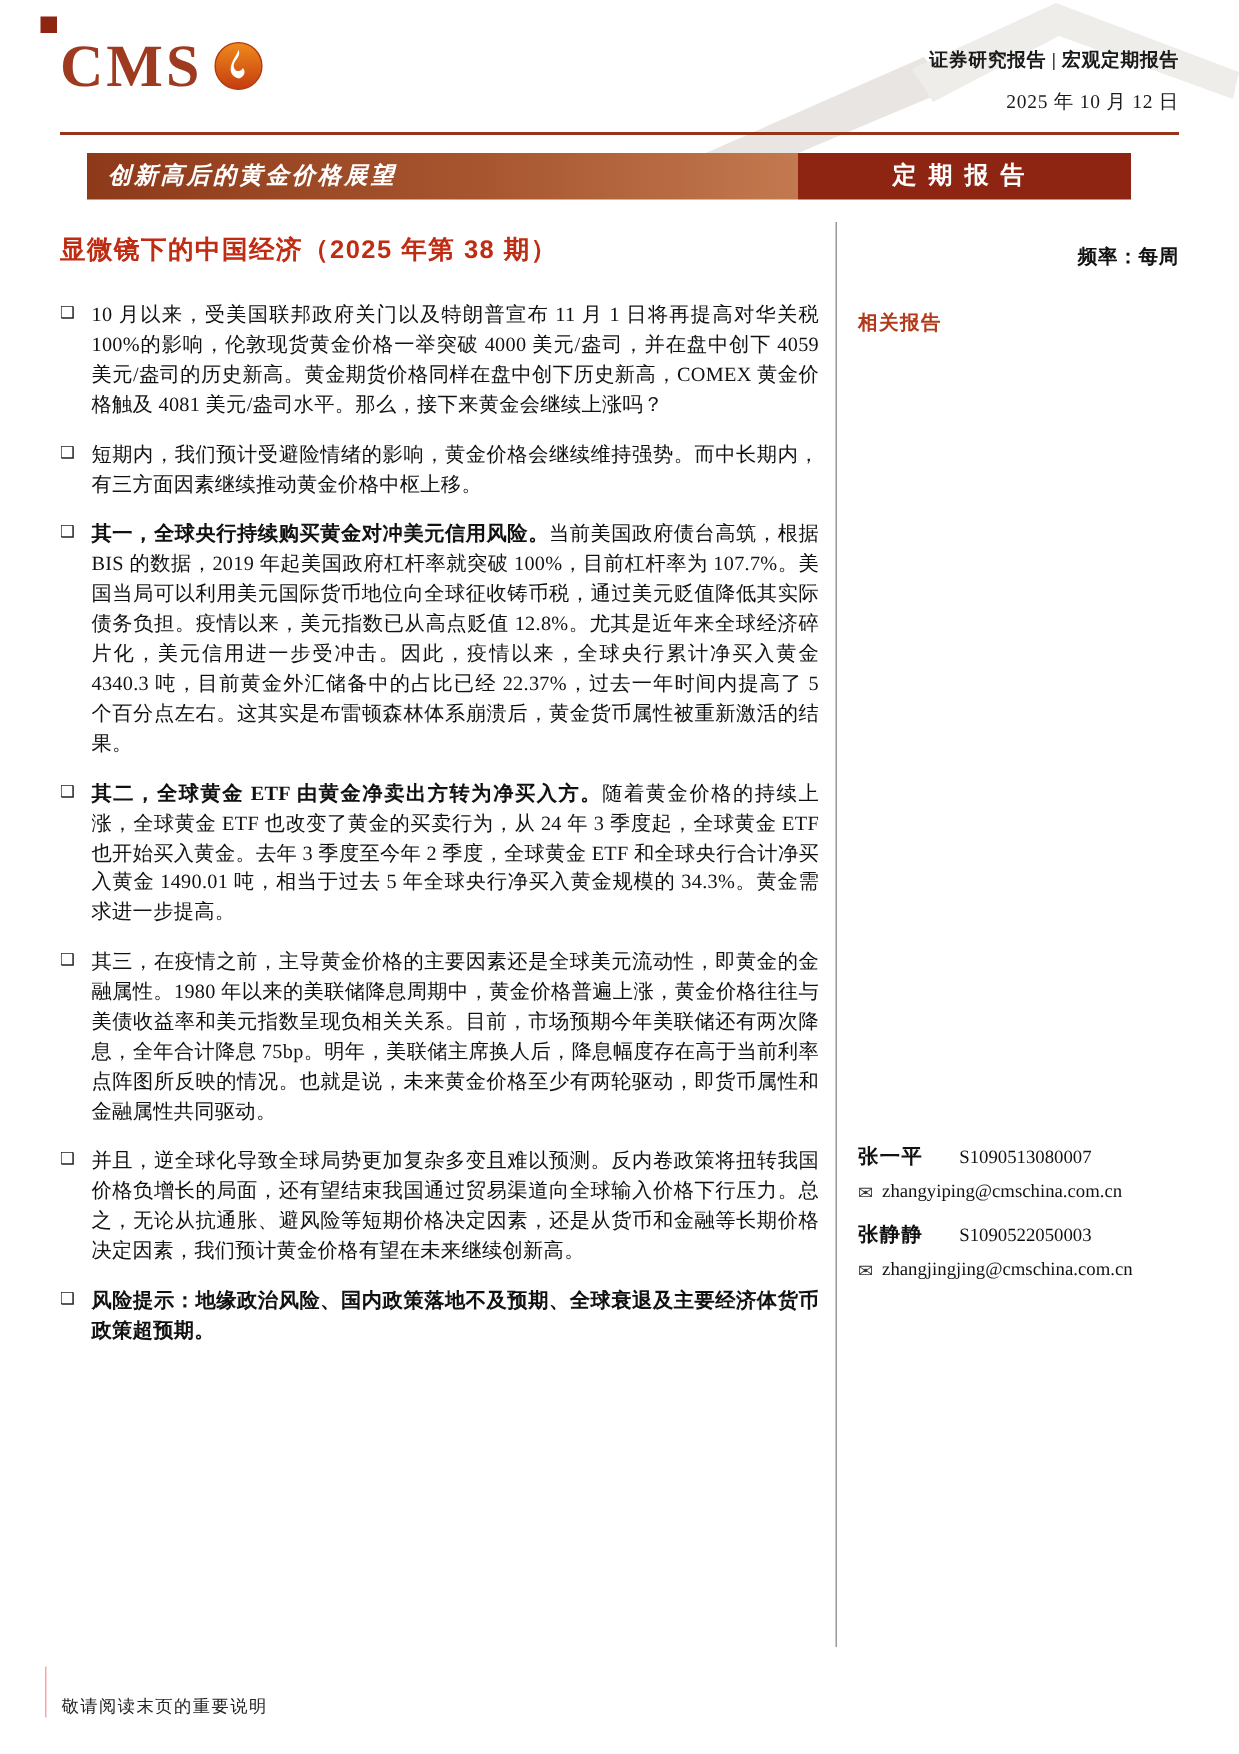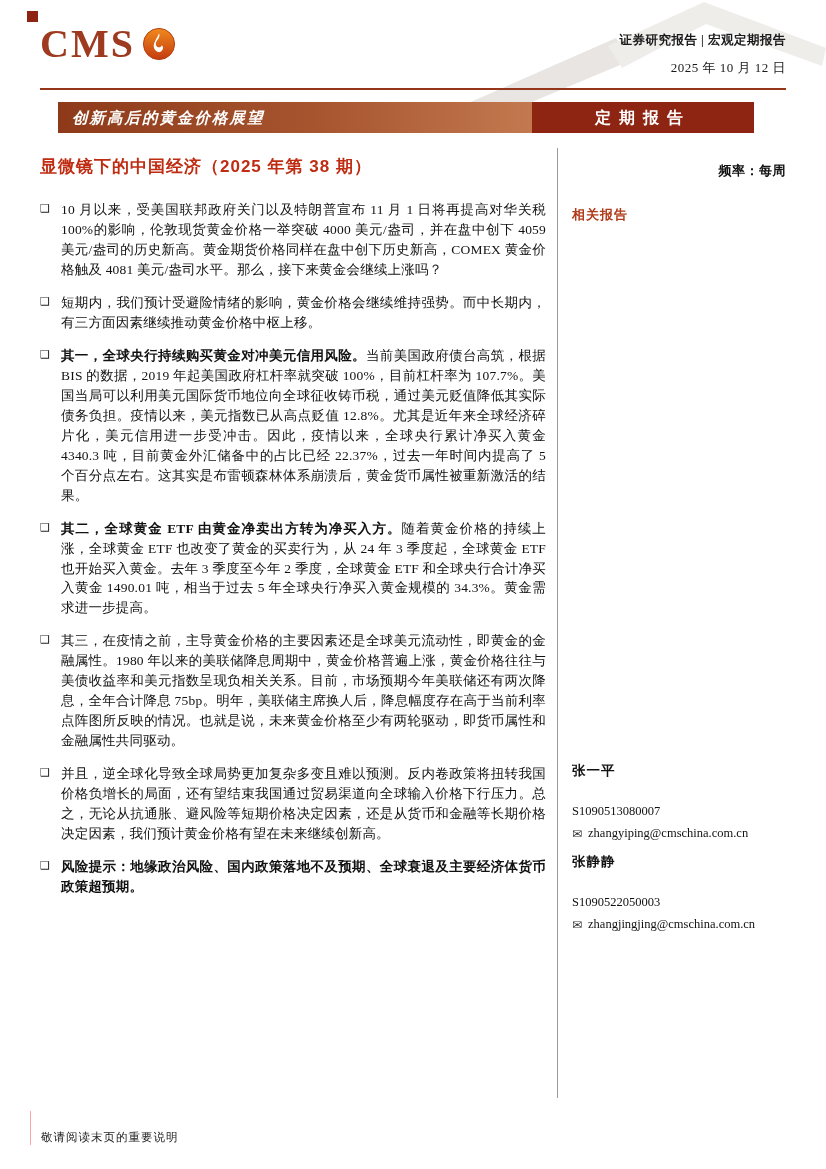--- a/index.html
+++ b/index.html
@@ -66,21 +66,21 @@
   .marker { flex: none; width: 21px; font-size: 11px; padding-top: 2px; color: #222; font-family: "DejaVu Sans", sans-serif; }
   .bullet-text { flex: 1; font-size: 13.5px; line-height: 1.48; text-align: justify; letter-spacing: 0.2px; }
   .bullet-text .lead { font-weight: bold; }
   .risk .bullet-text { font-weight: bold; }
 
   
   .freq { text-align: right; font-weight: bold; font-size: 13px; letter-spacing: 0.5px; }
   .related-title { color: #b03a1a; font-weight: bold; font-size: 13px; margin-top: 26px; margin-bottom: 8px; letter-spacing: 1px; }
   .related-item { font-size: 12.5px; line-height: 1.42; margin-bottom: 6px; text-align: justify; color: #111; cursor: pointer; }
   .authors { position: absolute; top: 600px; left: 0; right: 0; }
-  .author-name-row { display: flex; gap: 24px; align-items: baseline; margin-bottom: 7px; flex-direction: column; }
+  .author-name-row { display: flex; gap: 24px; align-items: baseline; margin-bottom: 7px; }
   .author-name { font-weight: bold; font-size: 13.5px; letter-spacing: 1px; }
   .author-id { font-size: 12.5px; color: #111; }
   .author-email { display: flex; gap: 6px; align-items: center; font-size: 12.5px; margin-bottom: 12px; }
   .envelope { font-size: 12px; color: #333; font-family: "DejaVu Sans", sans-serif; }
 
   
   .footer-note {
     position: absolute; left: 30px; bottom: 24px; z-index: 2;
     border-left: 1px solid #fca5a5; padding-left: 10px;
     height: 34px; display: flex; align-items: flex-end;

